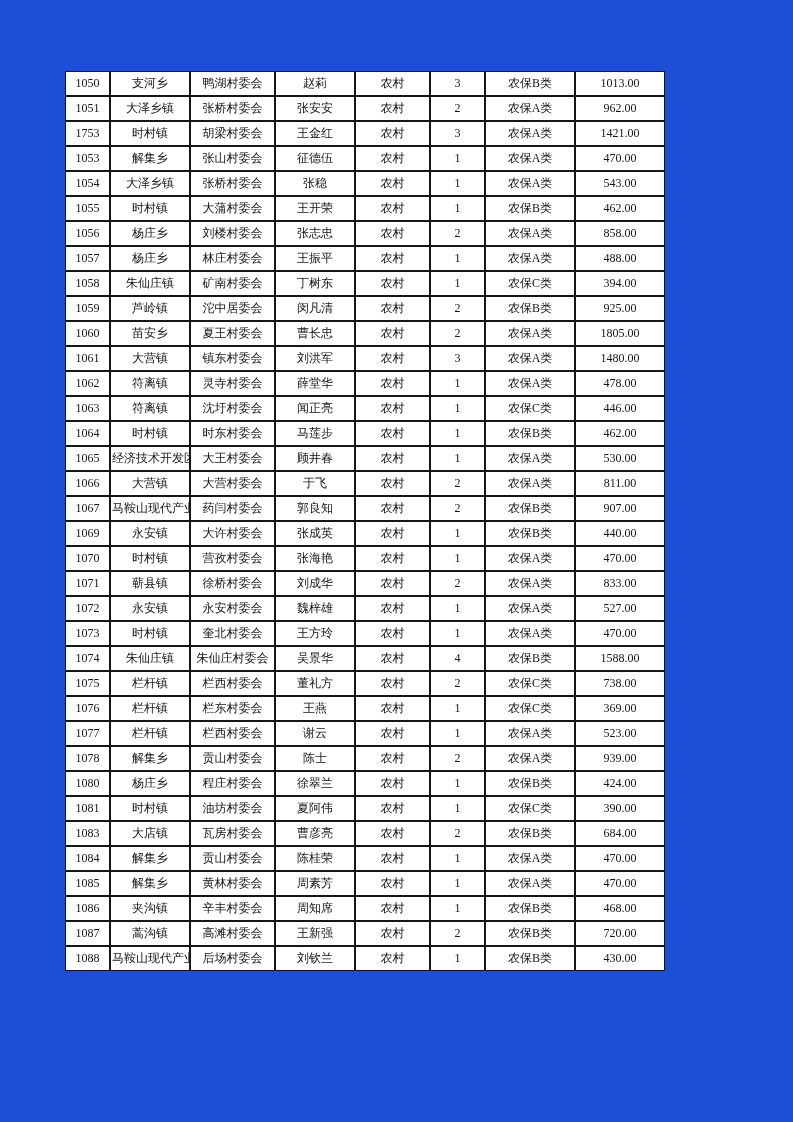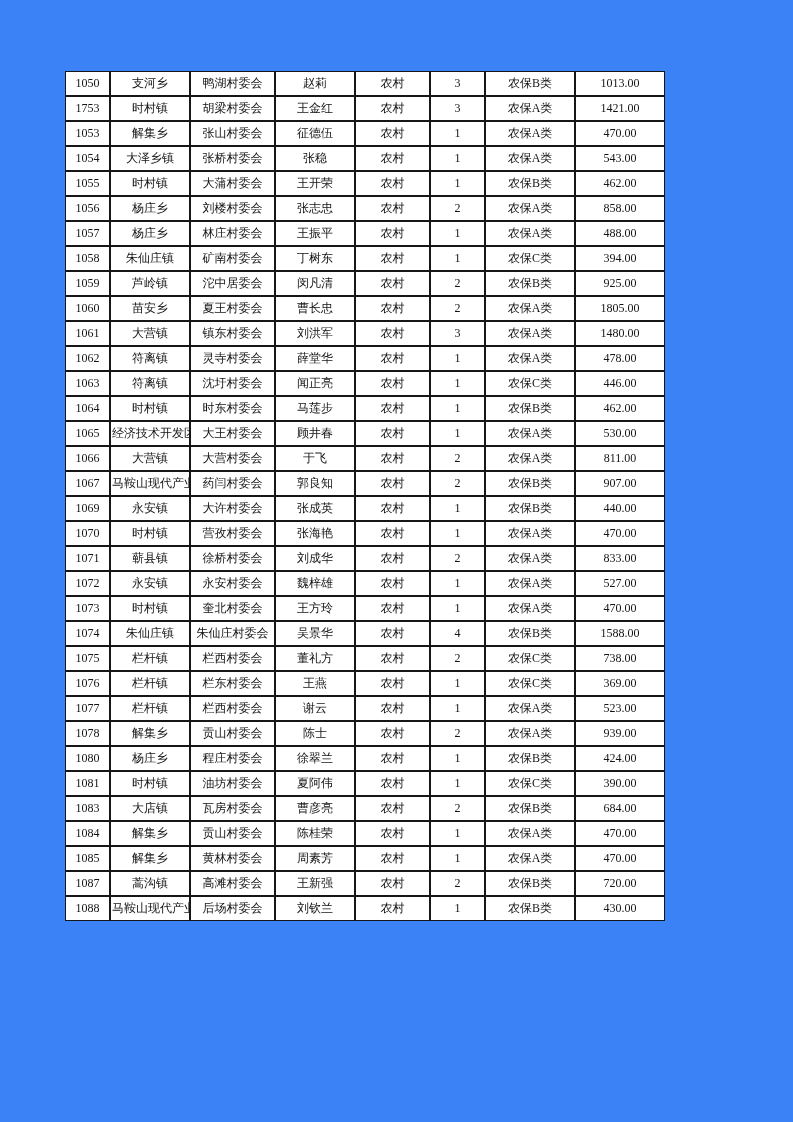--- a/index.html
+++ b/index.html
@@ -12,21 +12,21 @@
     height: 1122px;
     position: relative;
     font-family: "Liberation Serif", "DejaVu Serif", serif;
     color: #141414;
     overflow: hidden;
   }
   .page {
     position: absolute;
     left: 0; top: 0;
     width: 793px; height: 1122px;
-    background: #3b82f6;
+    background: #1d4ed8;
   }
   table.records {
     position: absolute;
     left: 65px;
     top: 71px;
     width: 600px;
     table-layout: fixed;
     border-collapse: separate;
     border-spacing: 0;
   }
@@ -73,20 +73,30 @@
           <td>1050</td>
           <td>支河乡</td>
           <td>鸭湖村委会</td>
           <td>赵莉</td>
           <td>农村</td>
           <td>3</td>
           <td>农保B类</td>
           <td>1013.00</td>
         </tr>
         <tr>
+          <td>1051</td>
+          <td>大泽乡镇</td>
+          <td>张桥村委会</td>
+          <td>张安安</td>
+          <td>农村</td>
+          <td>2</td>
+          <td>农保A类</td>
+          <td>962.00</td>
+        </tr>
+        <tr>
           <td>1753</td>
           <td>时村镇</td>
           <td>胡梁村委会</td>
           <td>王金红</td>
           <td>农村</td>
           <td>3</td>
           <td>农保A类</td>
           <td>1421.00</td>
         </tr>
         <tr>
@@ -381,20 +391,30 @@
         </tr>
         <tr>
           <td>1085</td>
           <td>解集乡</td>
           <td>黄林村委会</td>
           <td>周素芳</td>
           <td>农村</td>
           <td>1</td>
           <td>农保A类</td>
           <td>470.00</td>
+        </tr>
+        <tr>
+          <td>1086</td>
+          <td>夹沟镇</td>
+          <td>辛丰村委会</td>
+          <td>周知席</td>
+          <td>农村</td>
+          <td>1</td>
+          <td>农保B类</td>
+          <td>468.00</td>
         </tr>
         <tr>
           <td>1087</td>
           <td>蒿沟镇</td>
           <td>高滩村委会</td>
           <td>王新强</td>
           <td>农村</td>
           <td>2</td>
           <td>农保B类</td>
           <td>720.00</td>

